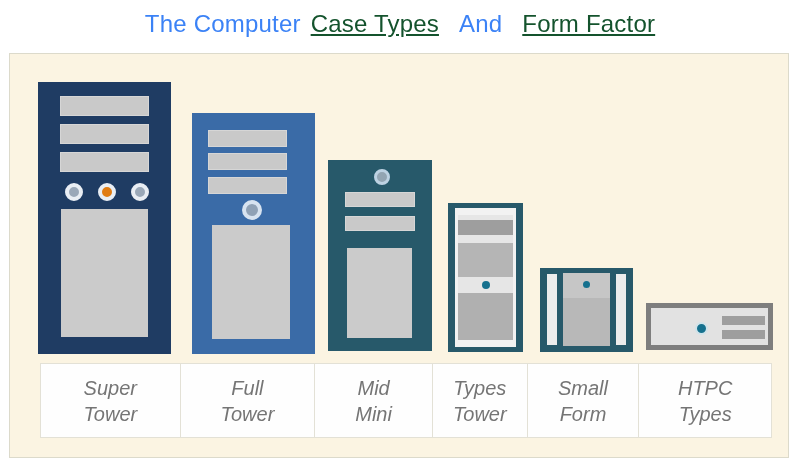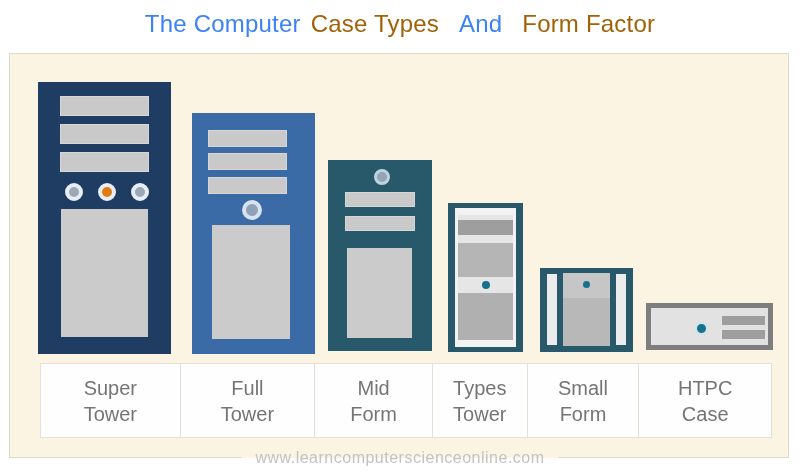--- a/index.html
+++ b/index.html
@@ -6,21 +6,21 @@
   .page{
     position:relative;width:800px;height:472px;background:#ffffff;overflow:hidden;
     font-family:"Liberation Sans", sans-serif;
   }
   
   .title{
     position:absolute;top:10px;left:0;width:100%;text-align:center;
     font-size:24px;letter-spacing:0.2px;font-weight:400;white-space:nowrap;
   }
   .t-gray{color:#3b82f6;}
-  .t-red{color:#a16207;}
+  .t-red{color:#14532d;text-decoration:underline;}
   .title .sp{display:inline-block;width:10px;}
   
   .panel{
     position:absolute;left:9px;top:53px;width:780px;height:405px;
     background:#fbf4e2;border:1px solid #dcdacb;box-sizing:border-box;
   }
   
   .abs{position:absolute;}
   .bay{background:#c9c9c9;box-shadow:inset 0 0 0 1px #d6d6d6;}
   .frontpanel{background:#cbcbcb;}
@@ -46,21 +46,21 @@
     background:#fefefe;border:1px solid #e3e1d6;box-sizing:border-box;
     display:flex;
   }
   .label-cell{
     display:flex;align-items:center;justify-content:center;
     border-right:1px solid #e3e1d6;box-sizing:border-box;height:100%;
   }
   .label-cell:last-child{border-right:none;}
   .label-text{
     white-space:pre-line;text-align:center;color:#757575;
-    font-size:20px;line-height:26px;
+    font-size:20px;line-height:26px;font-style:italic;
   }
   .w0{width:140px}.w1{width:135px}.w2{width:118px}.w3{width:95px}.w4{width:112px}.w5{width:132px}
   
   .watermark{
     position:absolute;top:448px;left:50%;transform:translateX(-50%);
     font-size:16px;color:#c2c2c2;letter-spacing:0.5px;white-space:nowrap;
     background:linear-gradient(to bottom,#fbf4e2 0 52%,#ffffff 52% 100%);
     padding:1px 14px;line-height:18px;
   }
 </style>
@@ -131,31 +131,30 @@
     <div class="label-cell w0">
       <span class="label-text">Super
 Tower</span>
     </div>
     <div class="label-cell w1">
       <span class="label-text">Full
 Tower</span>
     </div>
     <div class="label-cell w2">
       <span class="label-text">Mid
-Form</span>
+Mini</span>
     </div>
     <div class="label-cell w3">
       <span class="label-text">Types
 Tower</span>
     </div>
     <div class="label-cell w4">
       <span class="label-text">Small
 Form</span>
     </div>
     <div class="label-cell w5">
       <span class="label-text">HTPC
-Case</span>
+Types</span>
     </div>
   </div>
 
-  <div class="watermark">www.learncomputerscienceonline.com</div>
 
 </div>
 
 </body></html>

